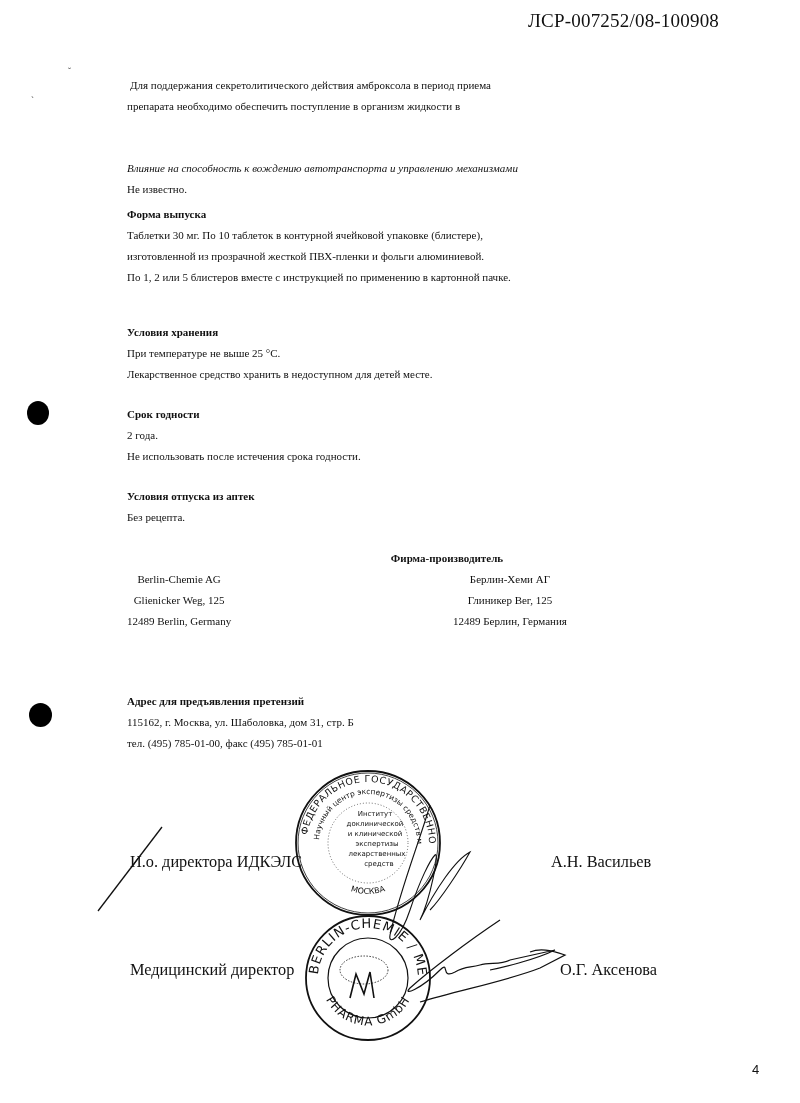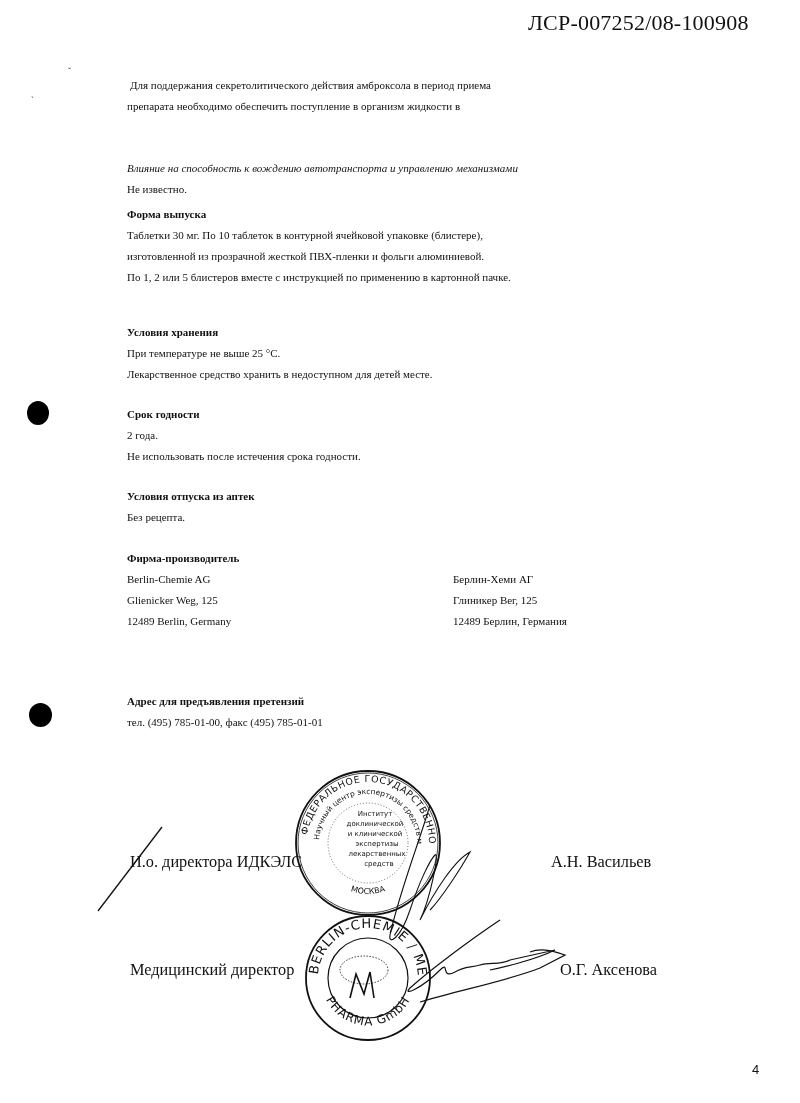--- a/index.html
+++ b/index.html
@@ -1,19 +1,19 @@
 <!DOCTYPE html>
 <html><head>
 <meta charset="utf-8">
 <style>
   html, body { margin: 0; padding: 0; background: #ffffff; }
   body { width: 800px; height: 1103px; position: relative; overflow: hidden;
          font-family: "Liberation Serif", "DejaVu Serif", serif; color: #111; }
   .abs { position: absolute; white-space: nowrap; }
-  .doc-num { top: 10px; left: 528px; font-size: 22px; letter-spacing: 0.2px; }
+  .doc-num { top: 10px; left: 528px; font-size: 19px; letter-spacing: 0.2px; }
   .t { font-size: 11px; line-height: 21px; }
   .b { font-weight: bold; }
   .i { font-style: italic; }
   .block { position: absolute; left: 127px; width: 640px; }
   .justify { text-align: justify; text-align-last: left; white-space: normal; }
   .line { display: block; height: 21px; white-space: nowrap; }
   .dot { position: absolute; border-radius: 50%; background: #000; }
   .speck { position: absolute; font-size: 9px; color: #444; }
   .sig-line { position: absolute; font-size: 16.3px; white-space: nowrap; }
   .page-num { position: absolute; top: 1062px; left: 752px; font-size: 13px;
@@ -57,40 +57,41 @@
   <span class="line b">Срок годности</span>
   <span class="line">2 года.</span>
   <span class="line">Не использовать после истечения срока годности.</span>
 </div>
 
 <div class="block t" style="top:486px;">
   <span class="line b">Условия отпуска из аптек</span>
   <span class="line">Без рецепта.</span>
 </div>
 
-<div class="block t" style="top:548px;">
+<div class="block t" style="top:548px;text-align:center;">
   <span class="line b">Фирма-производитель</span>
   <div style="position:relative;height:63px;">
     <div style="position:absolute;left:0;top:0;">
       <span class="line">Berlin-Chemie AG</span>
       <span class="line">Glienicker Weg, 125</span>
       <span class="line">12489 Berlin, Germany</span>
     </div>
     <div style="position:absolute;left:326px;top:0;">
       <span class="line">Берлин-Хеми АГ</span>
       <span class="line">Глиникер Вег, 125</span>
       <span class="line">12489 Берлин, Германия</span>
     </div>
   </div>
 </div>
 
 <div class="dot" style="left:29px;top:703px;width:23px;height:24px;"></div>
 
 <div class="block t" style="top:691px;">
   <span class="line b">Адрес для предъявления претензий</span>
+  <span class="line">115162, г. Москва, ул. Шаболовка, дом 31, стр. Б</span>
   <span class="line">тел. (495) 785-01-00, факс (495) 785-01-01</span>
 </div>
 
 <svg style="left:90px;top:825px;" width="80" height="90">
   <line x1="72" y1="2" x2="8" y2="86" stroke="#111" stroke-width="1.3"></line>
 </svg>
 <div class="sig-line" style="top:852px;left:130px;">И.о. директора ИДКЭЛС</div>
 <div class="sig-line" style="top:852px;left:551px;">А.Н. Васильев</div>
 
 <div style="position:absolute;left:293px;top:768px;width:150px;height:150px;">

